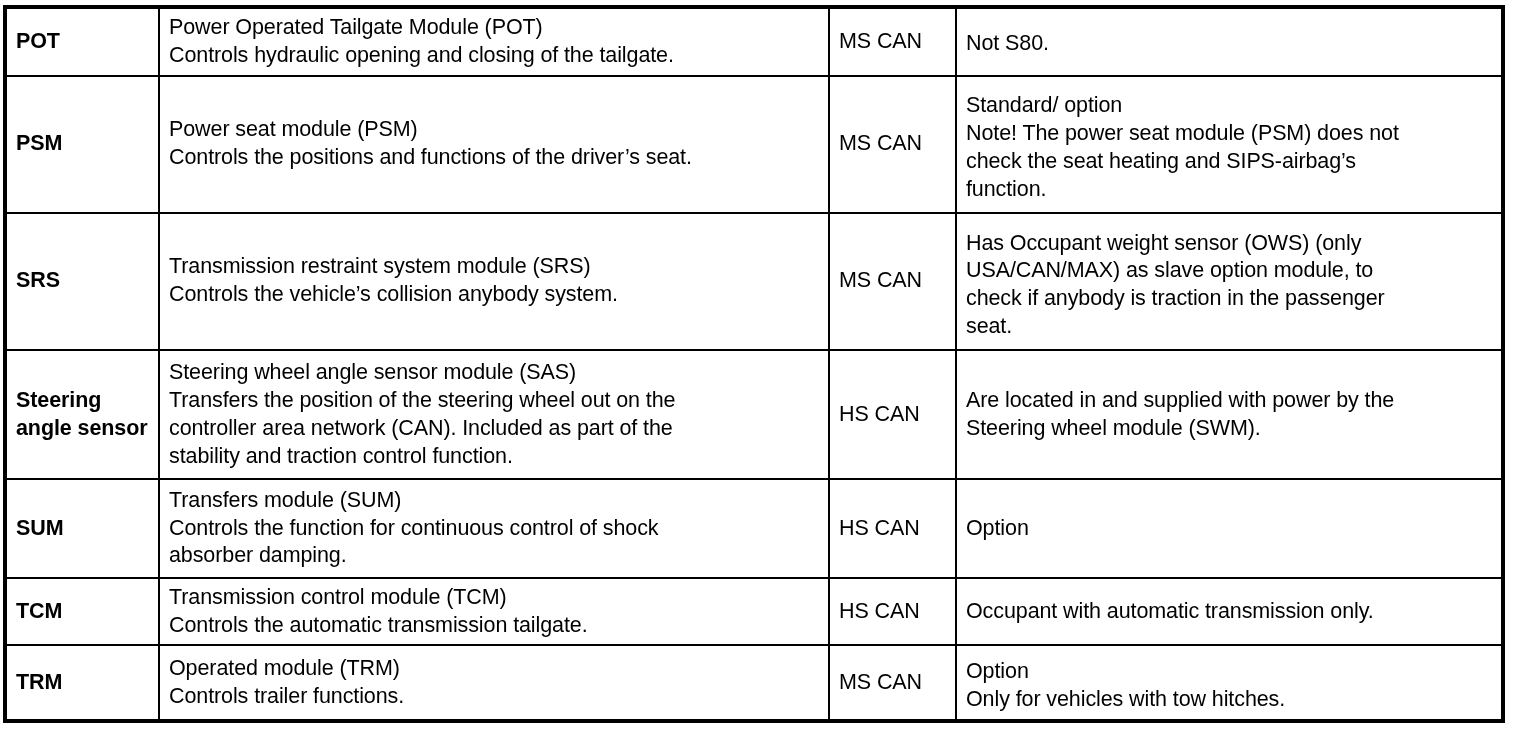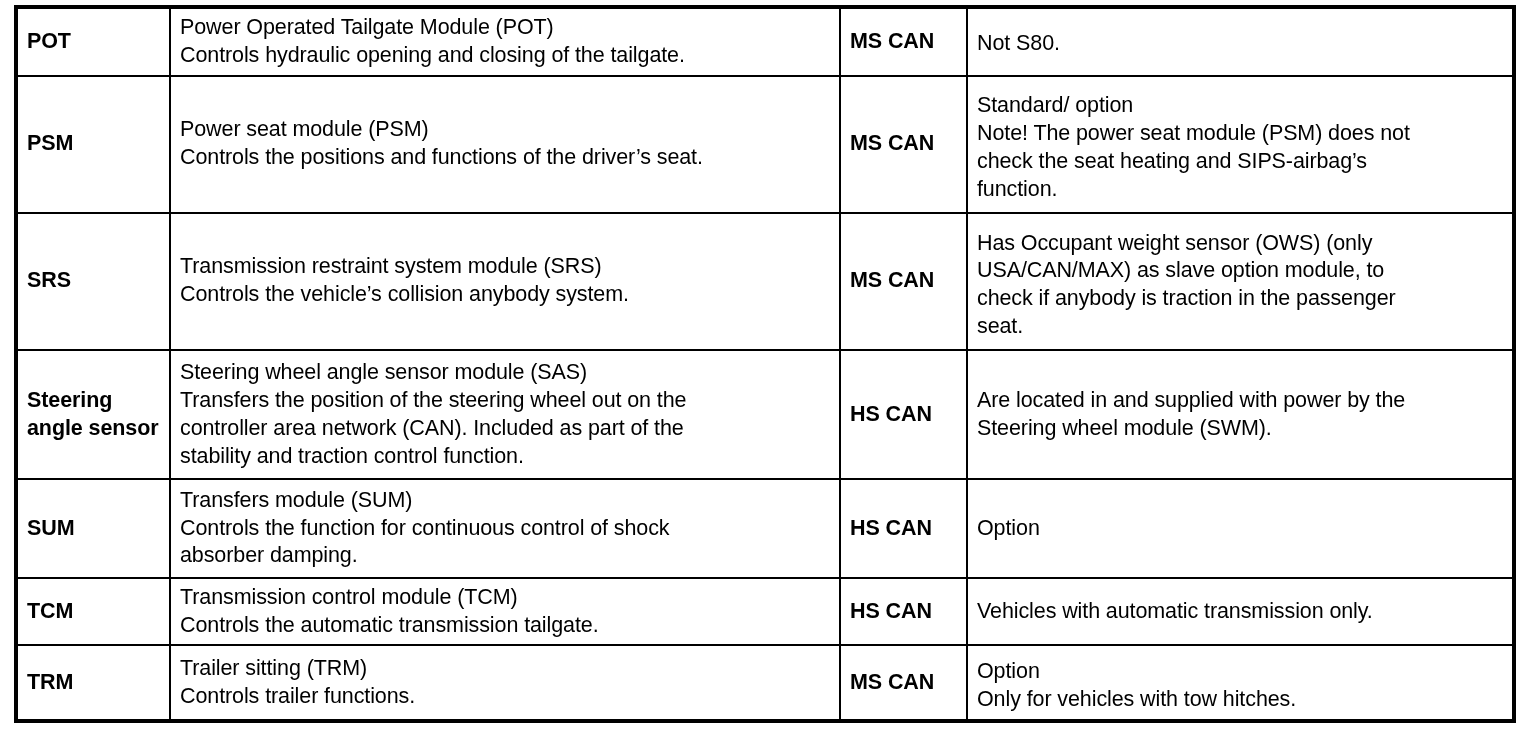--- a/index.html
+++ b/index.html
@@ -13,21 +13,21 @@
     font-family: "Liberation Sans", sans-serif;
     color: #000000;
     overflow: hidden;
   }
 
   .sheet {
     position: relative;
     width: 1440px;
     height: 730px;
     box-sizing: border-box;
-    padding: 5px 11px 7px 14px;
+    padding: 5px 11px 7px 3px;
   }
 
   table.module-table {
     width: 100%;
     height: 100%;
     border-collapse: collapse;
     table-layout: fixed;
     border: 4px solid #000000;
   }
 
@@ -52,21 +52,20 @@
     padding-right: 4px;
   }
   td.desc {
     padding-left: 12px;
   }
   td.net {
     border-left-width: 4px;
     padding-left: 11px;
     padding-right: 4px;
     white-space: nowrap;
-    font-weight: bold;
   }
   td.note {
     padding-left: 11px;
     vertical-align: top;
     padding-top: 7px;
   }
   td.note.vcenter {
     vertical-align: middle;
     padding-top: 2px;
   }
@@ -188,30 +187,30 @@
           <span class="ln">TCM</span>
         </td>
         <td class="desc">
           <span class="ln">Transmission control module (TCM)</span>
           <span class="ln">Controls the automatic transmission tailgate.</span>
         </td>
         <td class="net">
           <span>HS CAN</span>
         </td>
         <td class="note vcenter">
-          <span class="ln">Vehicles with automatic transmission only.</span>
+          <span class="ln">Occupant with automatic transmission only.</span>
         </td>
       </tr>
 
       <tr class="r-trm">
         <td class="abbr">
           <span class="ln">TRM</span>
         </td>
         <td class="desc">
-          <span class="ln">Trailer sitting (TRM)</span>
+          <span class="ln">Operated module (TRM)</span>
           <span class="ln">Controls trailer functions.</span>
         </td>
         <td class="net">
           <span>MS CAN</span>
         </td>
         <td class="note">
           <span class="ln">Option</span>
           <span class="ln">Only for vehicles with tow hitches.</span>
         </td>
       </tr>

